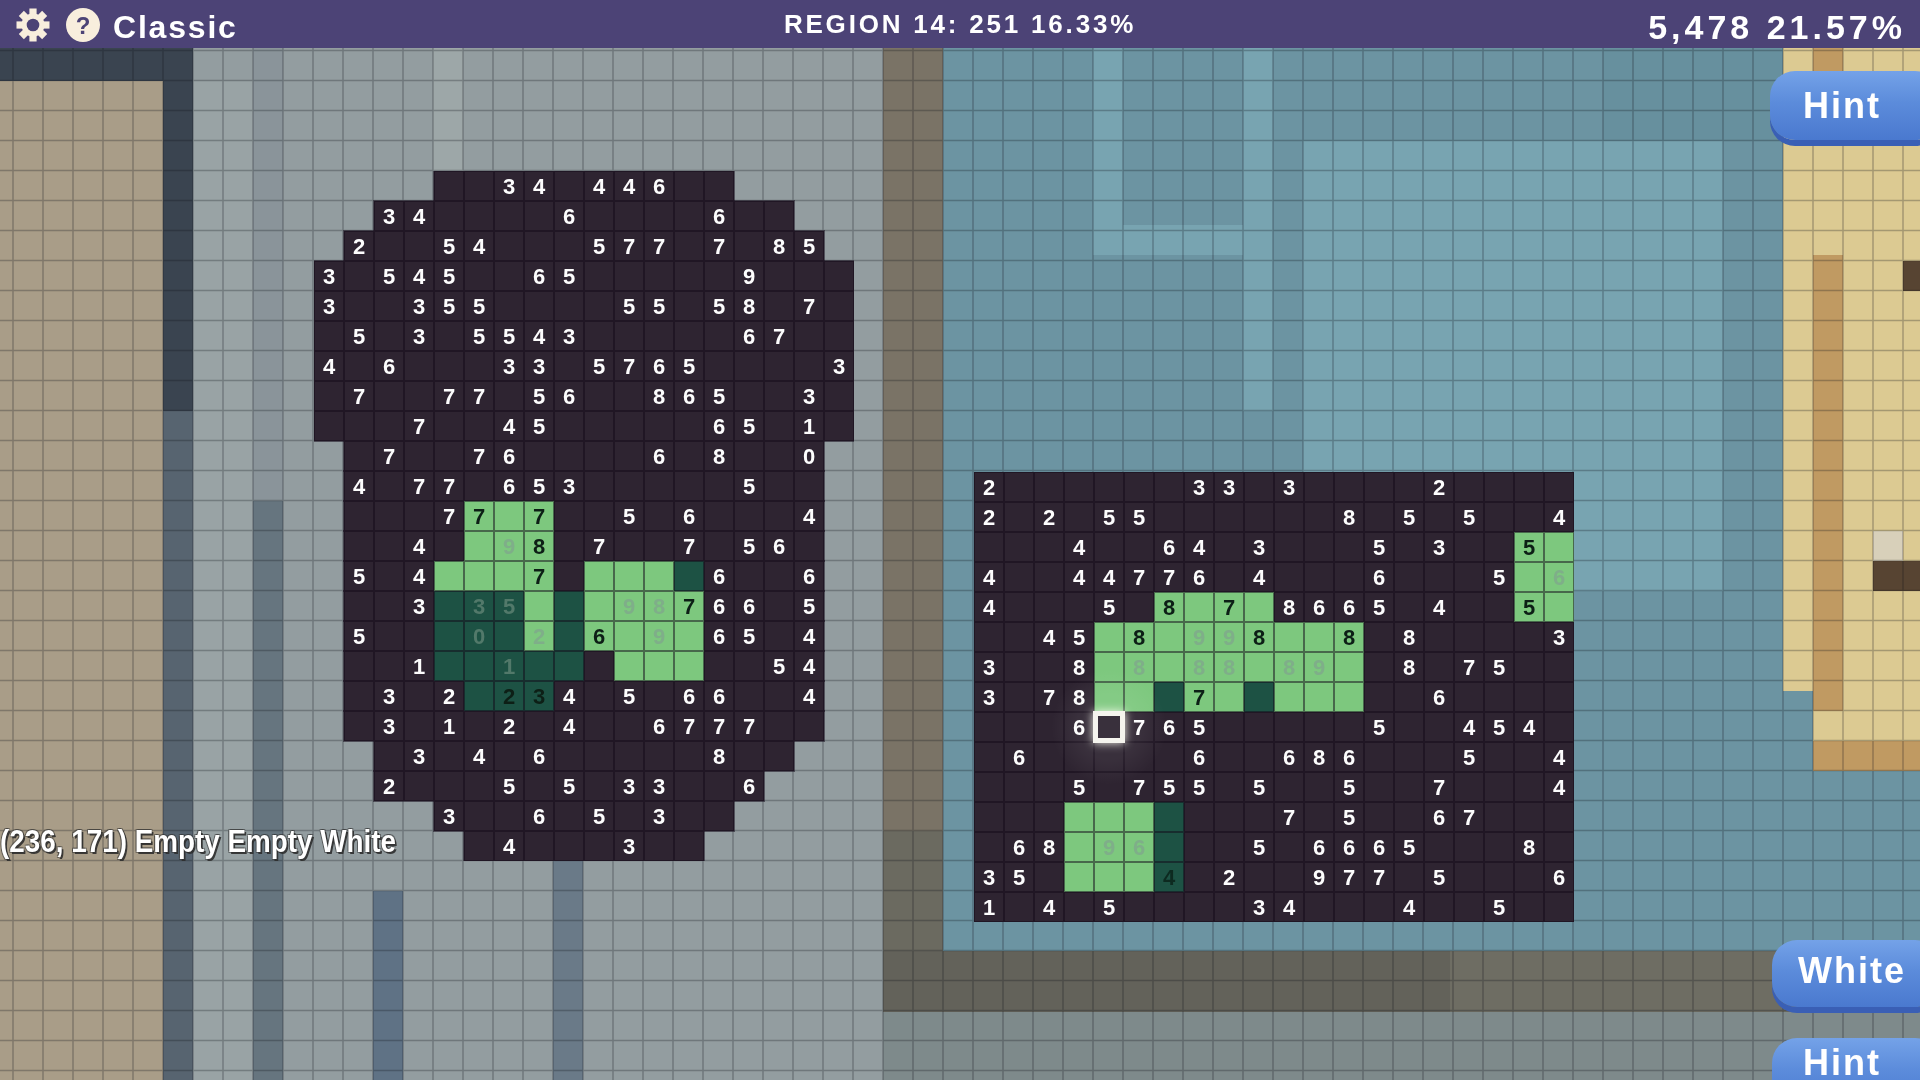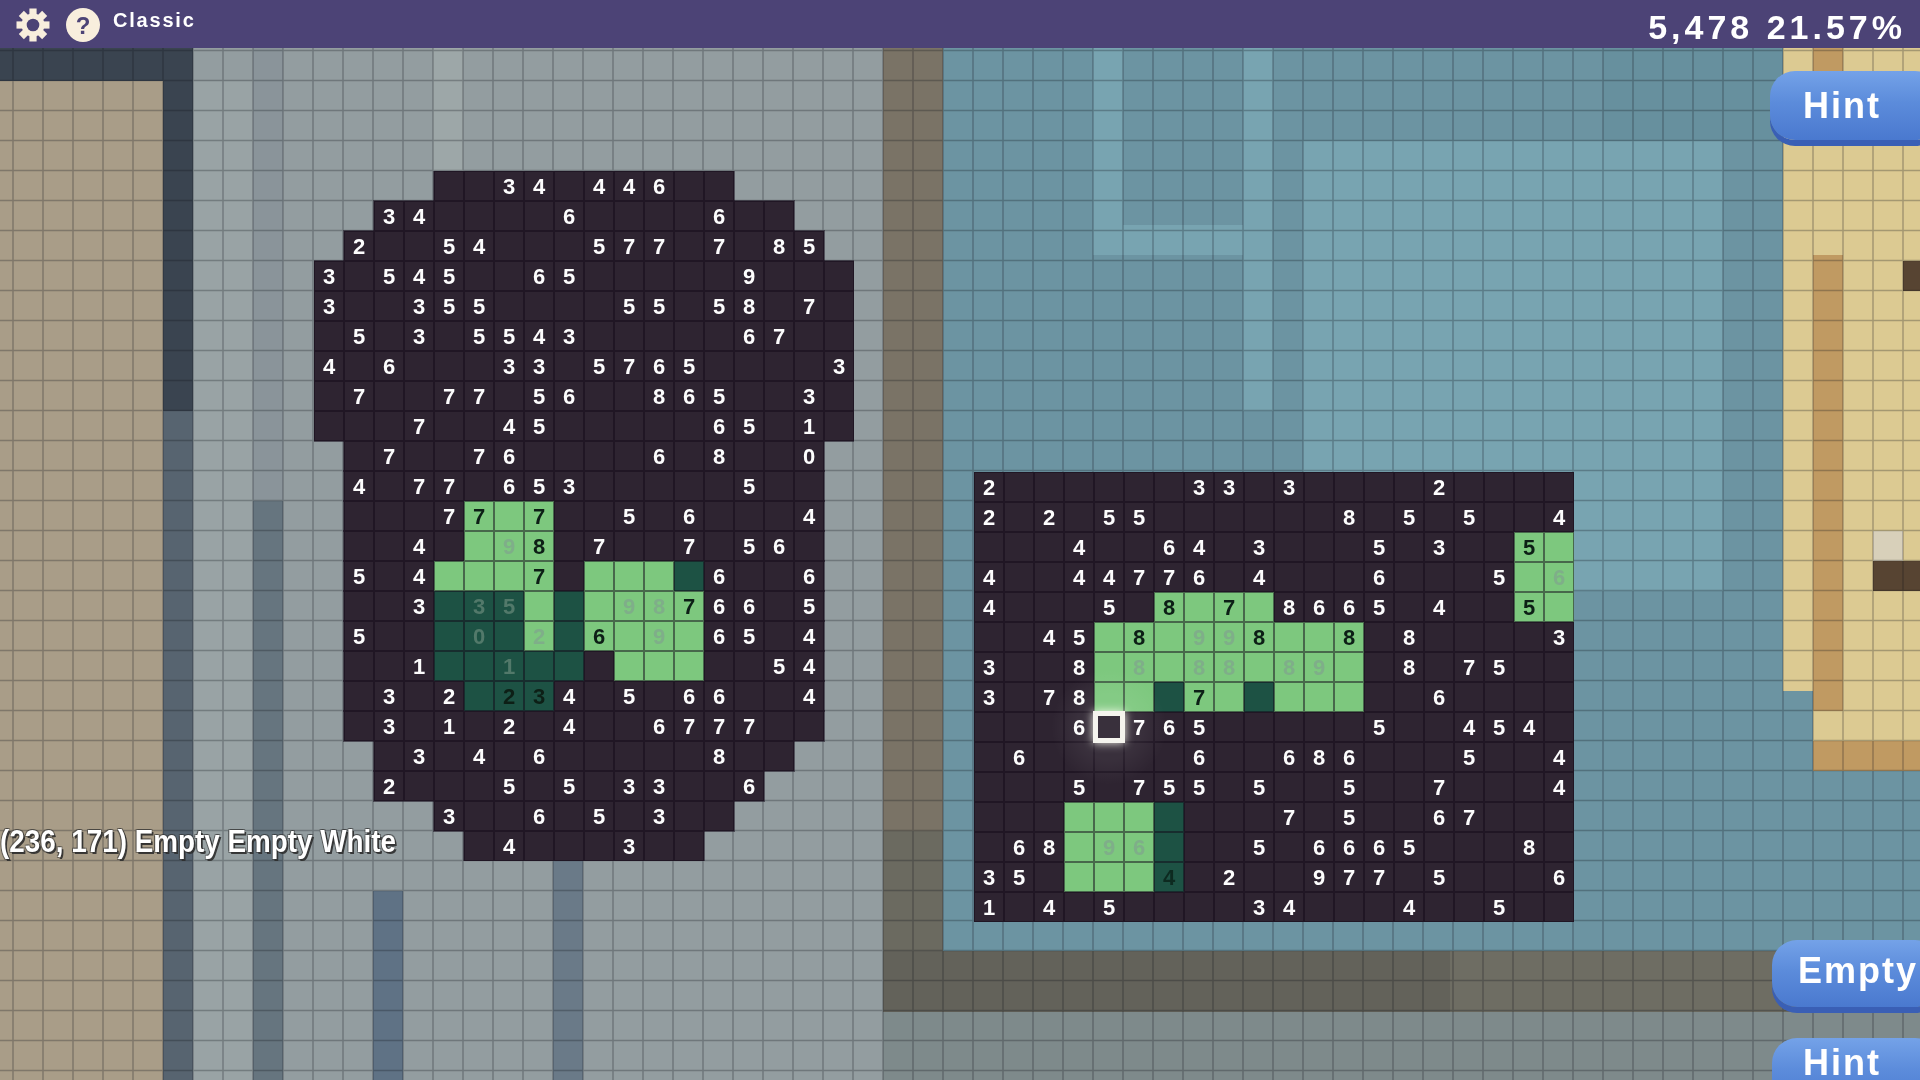--- a/index.html
+++ b/index.html
@@ -487,21 +487,21 @@
         <text x="435" y="442.5" font-family="Liberation Sans" font-weight="bold" font-size="22" text-anchor="middle" fill="#fdfdfd">4</text>
         <text x="525" y="442.5" font-family="Liberation Sans" font-weight="bold" font-size="22" text-anchor="middle" fill="#fdfdfd">5</text>
       </g>
     </svg>
     <div style="position:absolute;left:1049px;top:666.5px;width:120px;height:120px;background:radial-gradient(circle,rgba(255,255,255,0.055) 0 38%,rgba(255,255,255,0) 68%);"></div>
     <div style="position:absolute;left:1093px;top:710.5px;width:22px;height:22px;border:5px solid #f5f4ee;box-shadow:0 0 9px rgba(255,255,245,0.9);"></div>
     <div style="position:absolute;left:0px;top:823px;color:#fff;font-weight:bold;font-size:32px;transform:scaleX(0.87);transform-origin:0 0;white-space:nowrap;text-shadow:2px 2px 0 rgba(45,45,45,0.9),-1px -1px 0 rgba(45,45,45,0.5),1px -1px 0 rgba(45,45,45,0.5),-1px 1px 0 rgba(45,45,45,0.5);">(236, 171) Empty Empty White</div>
     <div class="btn" style="left:1770px;top:71px;width:170px;height:69px"></div>
     <div class="btnlbl" style="left:1803px;top:85px;">Hint</div>
     <div class="btn" style="left:1772px;top:940px;width:168px;height:67px"></div>
-    <div class="btnlbl" style="left:1798px;top:950px;">Empty</div>
+    <div class="btnlbl" style="left:1798px;top:950px;">White</div>
     <div class="btn" style="left:1772px;top:1038px;width:168px;height:70px"></div>
     <div class="btnlbl" style="left:1803px;top:1042px;">Hint</div>
     <div style="position:absolute;left:0;top:0;width:1920px;height:48px;background:#4c4376"></div>
     <svg style="position:absolute;left:15px;top:6.5px" width="36" height="36" viewBox="-18 -18 36 36">
       <g fill="#f8eedd">
         <circle r="11.5"></circle>
         <rect x="-3.6" y="-16.5" width="7.2" height="16.5" transform="rotate(0.0)"></rect>
         <rect x="-3.6" y="-16.5" width="7.2" height="16.5" transform="rotate(45.0)"></rect>
         <rect x="-3.6" y="-16.5" width="7.2" height="16.5" transform="rotate(90.0)"></rect>
         <rect x="-3.6" y="-16.5" width="7.2" height="16.5" transform="rotate(135.0)"></rect>
@@ -509,14 +509,15 @@
         <rect x="-3.6" y="-16.5" width="7.2" height="16.5" transform="rotate(225.0)"></rect>
         <rect x="-3.6" y="-16.5" width="7.2" height="16.5" transform="rotate(270.0)"></rect>
         <rect x="-3.6" y="-16.5" width="7.2" height="16.5" transform="rotate(315.0)"></rect>
       </g>
       <circle r="6.3" fill="#4c4376"></circle>
     </svg>
     <svg style="position:absolute;left:65px;top:7px" width="36" height="36" viewBox="0 0 36 36">
       <circle cx="18" cy="18" r="17" fill="#f8eedd"></circle>
       <text x="18" y="26.5" text-anchor="middle" font-family="Liberation Sans" font-weight="bold" font-size="24" fill="#4c4376">?</text>
     </svg>
-    <div style="position:absolute;left:113px;top:9px;color:#fff;font-weight:bold;font-size:20px;letter-spacing:1.8px;">Classic</div>
+    <div style="position:absolute;left:113px;top:9px;color:#fff;font-weight:bold;font-size:32px;letter-spacing:1.8px;">Classic</div>
+    <div style="position:absolute;left:0;top:9px;width:1920px;text-align:center;color:#fff;font-weight:bold;font-size:26px;letter-spacing:2.8px;">REGION 14: 251 16.33%</div>
     <div style="position:absolute;right:14px;top:8px;color:#fff;font-weight:bold;font-size:34px;letter-spacing:4px;">5,478 21.57%</div>
   </div>
 </body></html>

